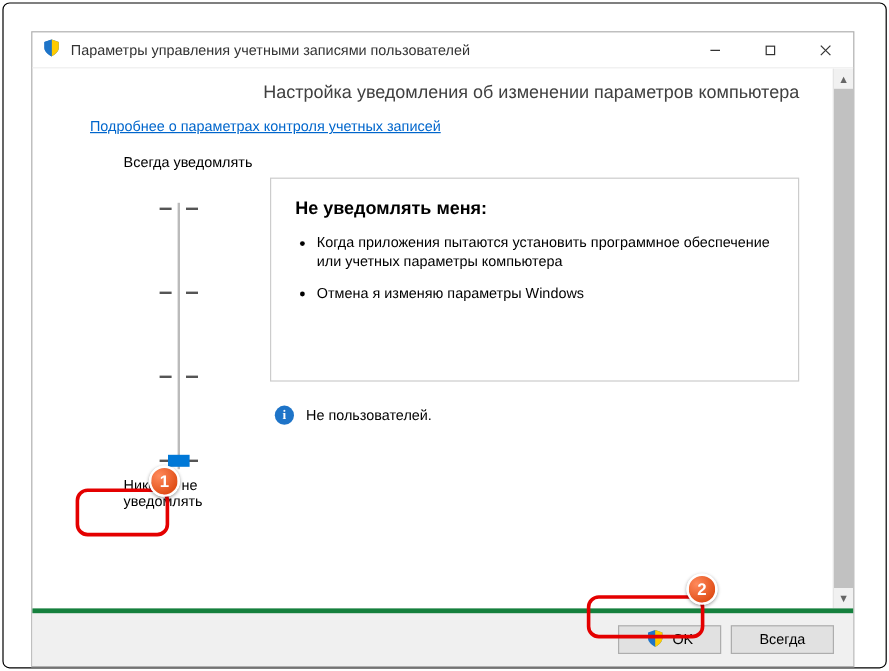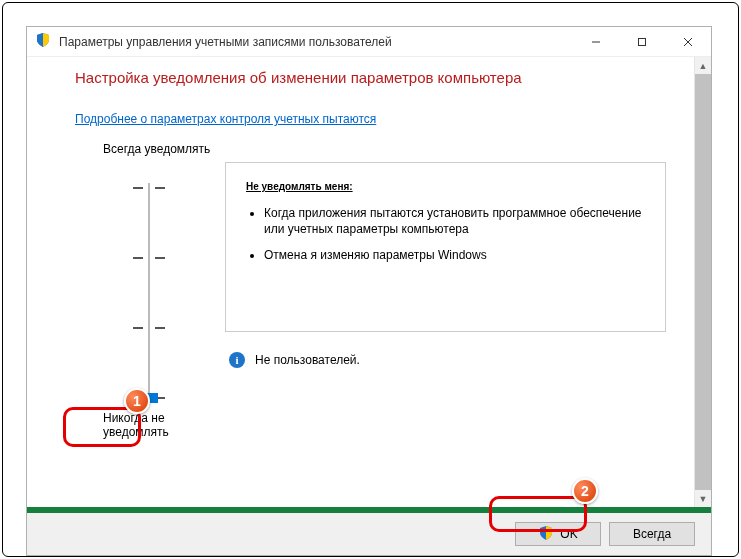--- a/index.html
+++ b/index.html
@@ -49,23 +49,24 @@
     overflow: hidden;
   }
   .content-inner {
     flex: 1;
     padding: 12px 28px 8px 48px;
     display: flex;
     flex-direction: column;
     position: relative;
   }
   .heading {
-    color: #b91c1c;
+    color: #404040;
     font-size: 15px;
-    margin-bottom: 26px;
+    margin-bottom: 12px;
+    text-align: right;
   }
   .desc { color: #222; line-height: 1.4; margin-bottom: 4px; }
   .link { color: #0066cc; text-decoration: underline; display: inline-block; margin-bottom: 12px; }
   .slider-row {
     display: flex;
     margin-top: 4px;
   }
   .slider-col {
     width: 150px;
     display: flex;
@@ -98,21 +99,21 @@
     background: #0078d7;
   }
   .slider-bottom-label { margin-left: 28px; margin-top: 2px; }
   .panel-col { flex: 1; }
   .panel {
     border: 1px solid #ccc;
     padding: 16px 20px 20px 20px;
     min-height: 170px;
     margin-top: 20px;
   }
-  .panel b { font-weight: 600; font-size: 10px; text-decoration: underline; }
+  .panel b { font-weight: 600; font-size: 15px; }
   .panel ul { margin: 12px 0 0 18px; }
   .panel li { margin-bottom: 10px; line-height: 1.35; }
   .rec {
     display: flex; align-items: center;
     margin-top: 20px; margin-left: 4px;
     gap: 10px;
   }
   .info-icon {
     width: 16px; height: 16px; border-radius: 50%;
     background: #1e74c8; color: #fff;
@@ -126,21 +127,21 @@
     display: flex; flex-direction: column;
   }
   .sbtn {
     height: 17px; display: flex; align-items: center; justify-content: center;
     color: #666; font-size: 9px;
   }
   .sthumb { flex: 1; background: #c1c1c1; margin: 0; }
   .footer {
     height: 48px;
     background: #f0f0f0;
-    border-top: 6px solid #15803d;
+    border-top: 4px solid #15803d;
     display: flex;
     align-items: center;
     justify-content: flex-end;
     padding-right: 16px;
     gap: 8px;
   }
   .btn {
     min-width: 86px; height: 24px;
     background: #e1e1e1;
     border: 1px solid #adadad;
@@ -203,21 +204,21 @@
             <line x1="1" y1="1" x2="9" y2="9" stroke="#333" stroke-width="1"></line>
             <line x1="9" y1="1" x2="1" y2="9" stroke="#333" stroke-width="1"></line>
           </svg>
       </div>
     </div>
   </div>
 
   <div class="content">
     <div class="content-inner">
       <div class="heading">Настройка уведомления об изменении параметров компьютера</div>
-      <a class="link" href="#">Подробнее о параметрах контроля учетных пытаются</a>
+      <a class="link" href="#">Подробнее о параметрах контроля учетных записей</a>
 
       <div class="slider-row">
         <div class="slider-col">
           <div class="slider-top-label">Всегда уведомлять</div>
           <div class="slider-track-wrap">
             <div class="slider-track"></div>
             <div class="tick" style="top:8px"></div>
             <div class="tick r" style="top:8px"></div>
             <div class="tick" style="top:78px"></div>
             <div class="tick r" style="top:78px"></div>

